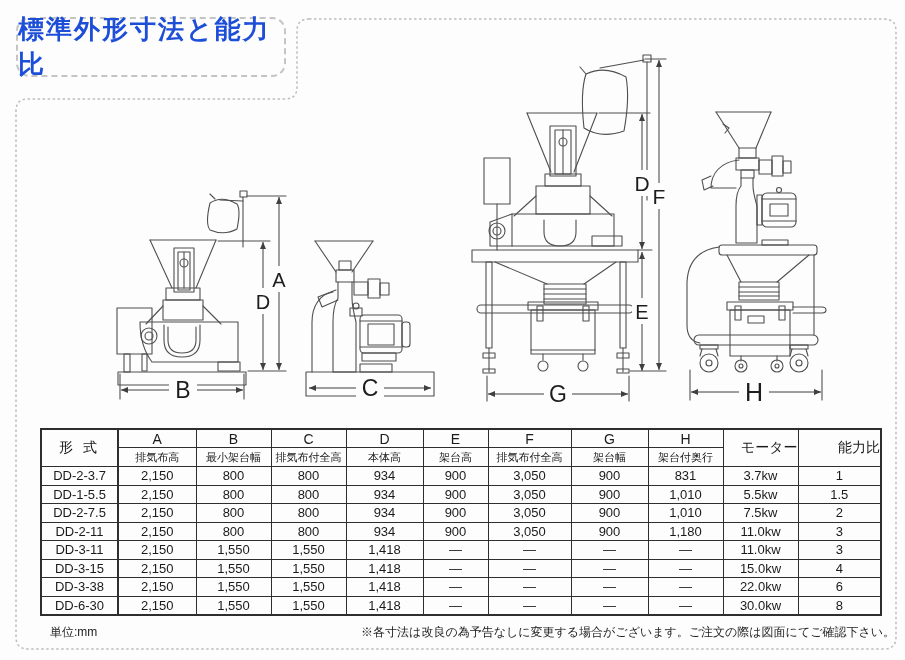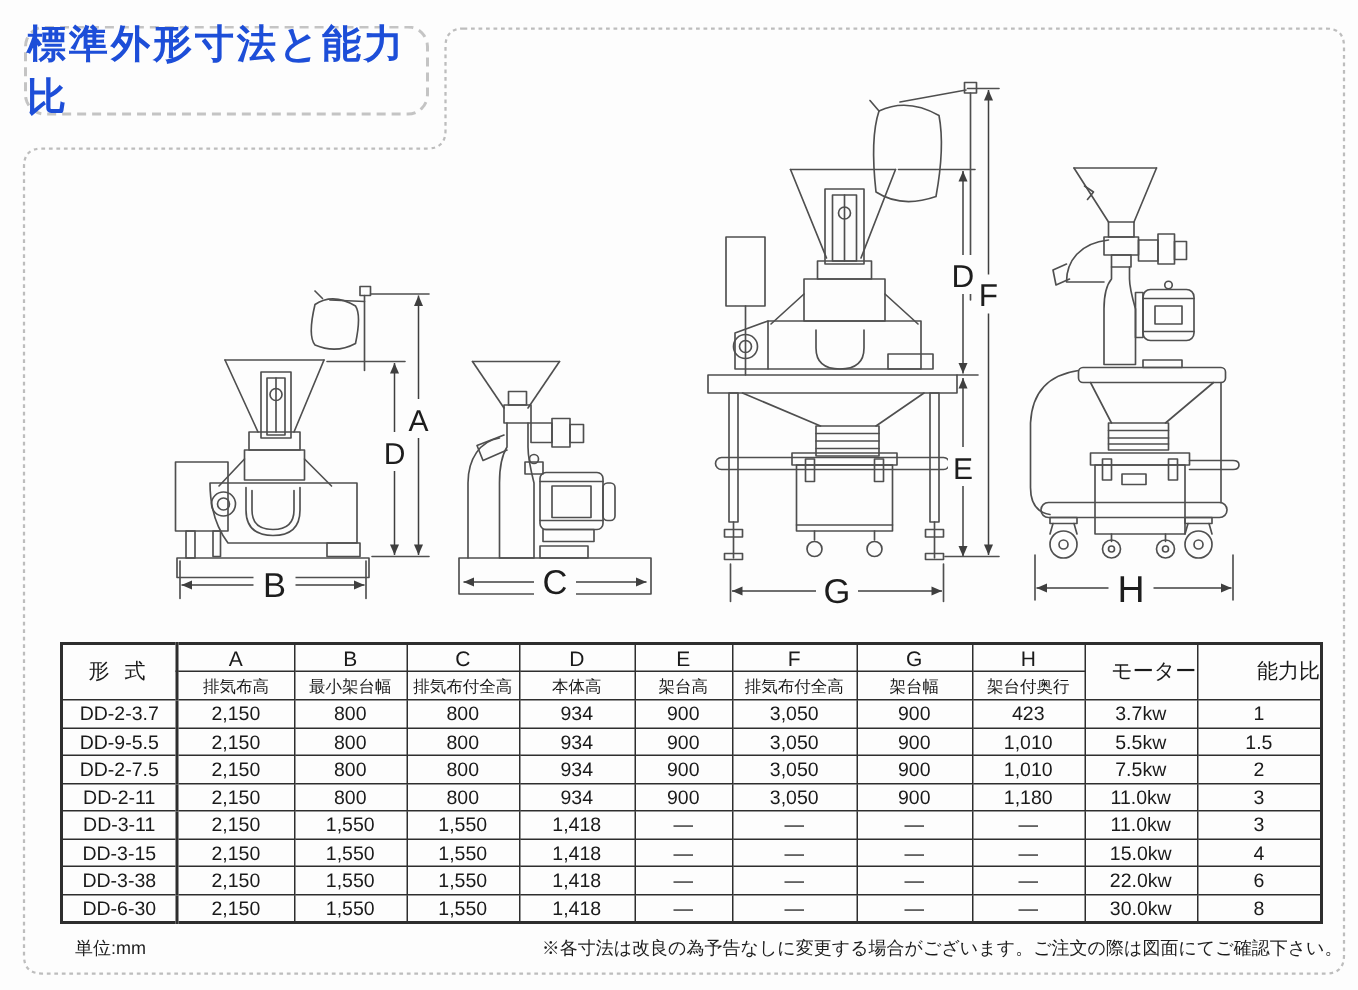--- a/index.html
+++ b/index.html
@@ -342,26 +342,26 @@
     <tbody>
         <tr>
           <td class="bR2">DD-2-3.7</td>
           <td>2,150</td>
           <td>800</td>
           <td>800</td>
           <td>934</td>
           <td>900</td>
           <td>3,050</td>
           <td>900</td>
-          <td>423</td>
+          <td>831</td>
           <td>3.7kw</td>
           <td>1</td>
         </tr>
         <tr>
-          <td class="bR2">DD-9-5.5</td>
+          <td class="bR2">DD-1-5.5</td>
           <td>2,150</td>
           <td>800</td>
           <td>800</td>
           <td>934</td>
           <td>900</td>
           <td>3,050</td>
           <td>900</td>
           <td>1,010</td>
           <td>5.5kw</td>
           <td>1.5</td>

